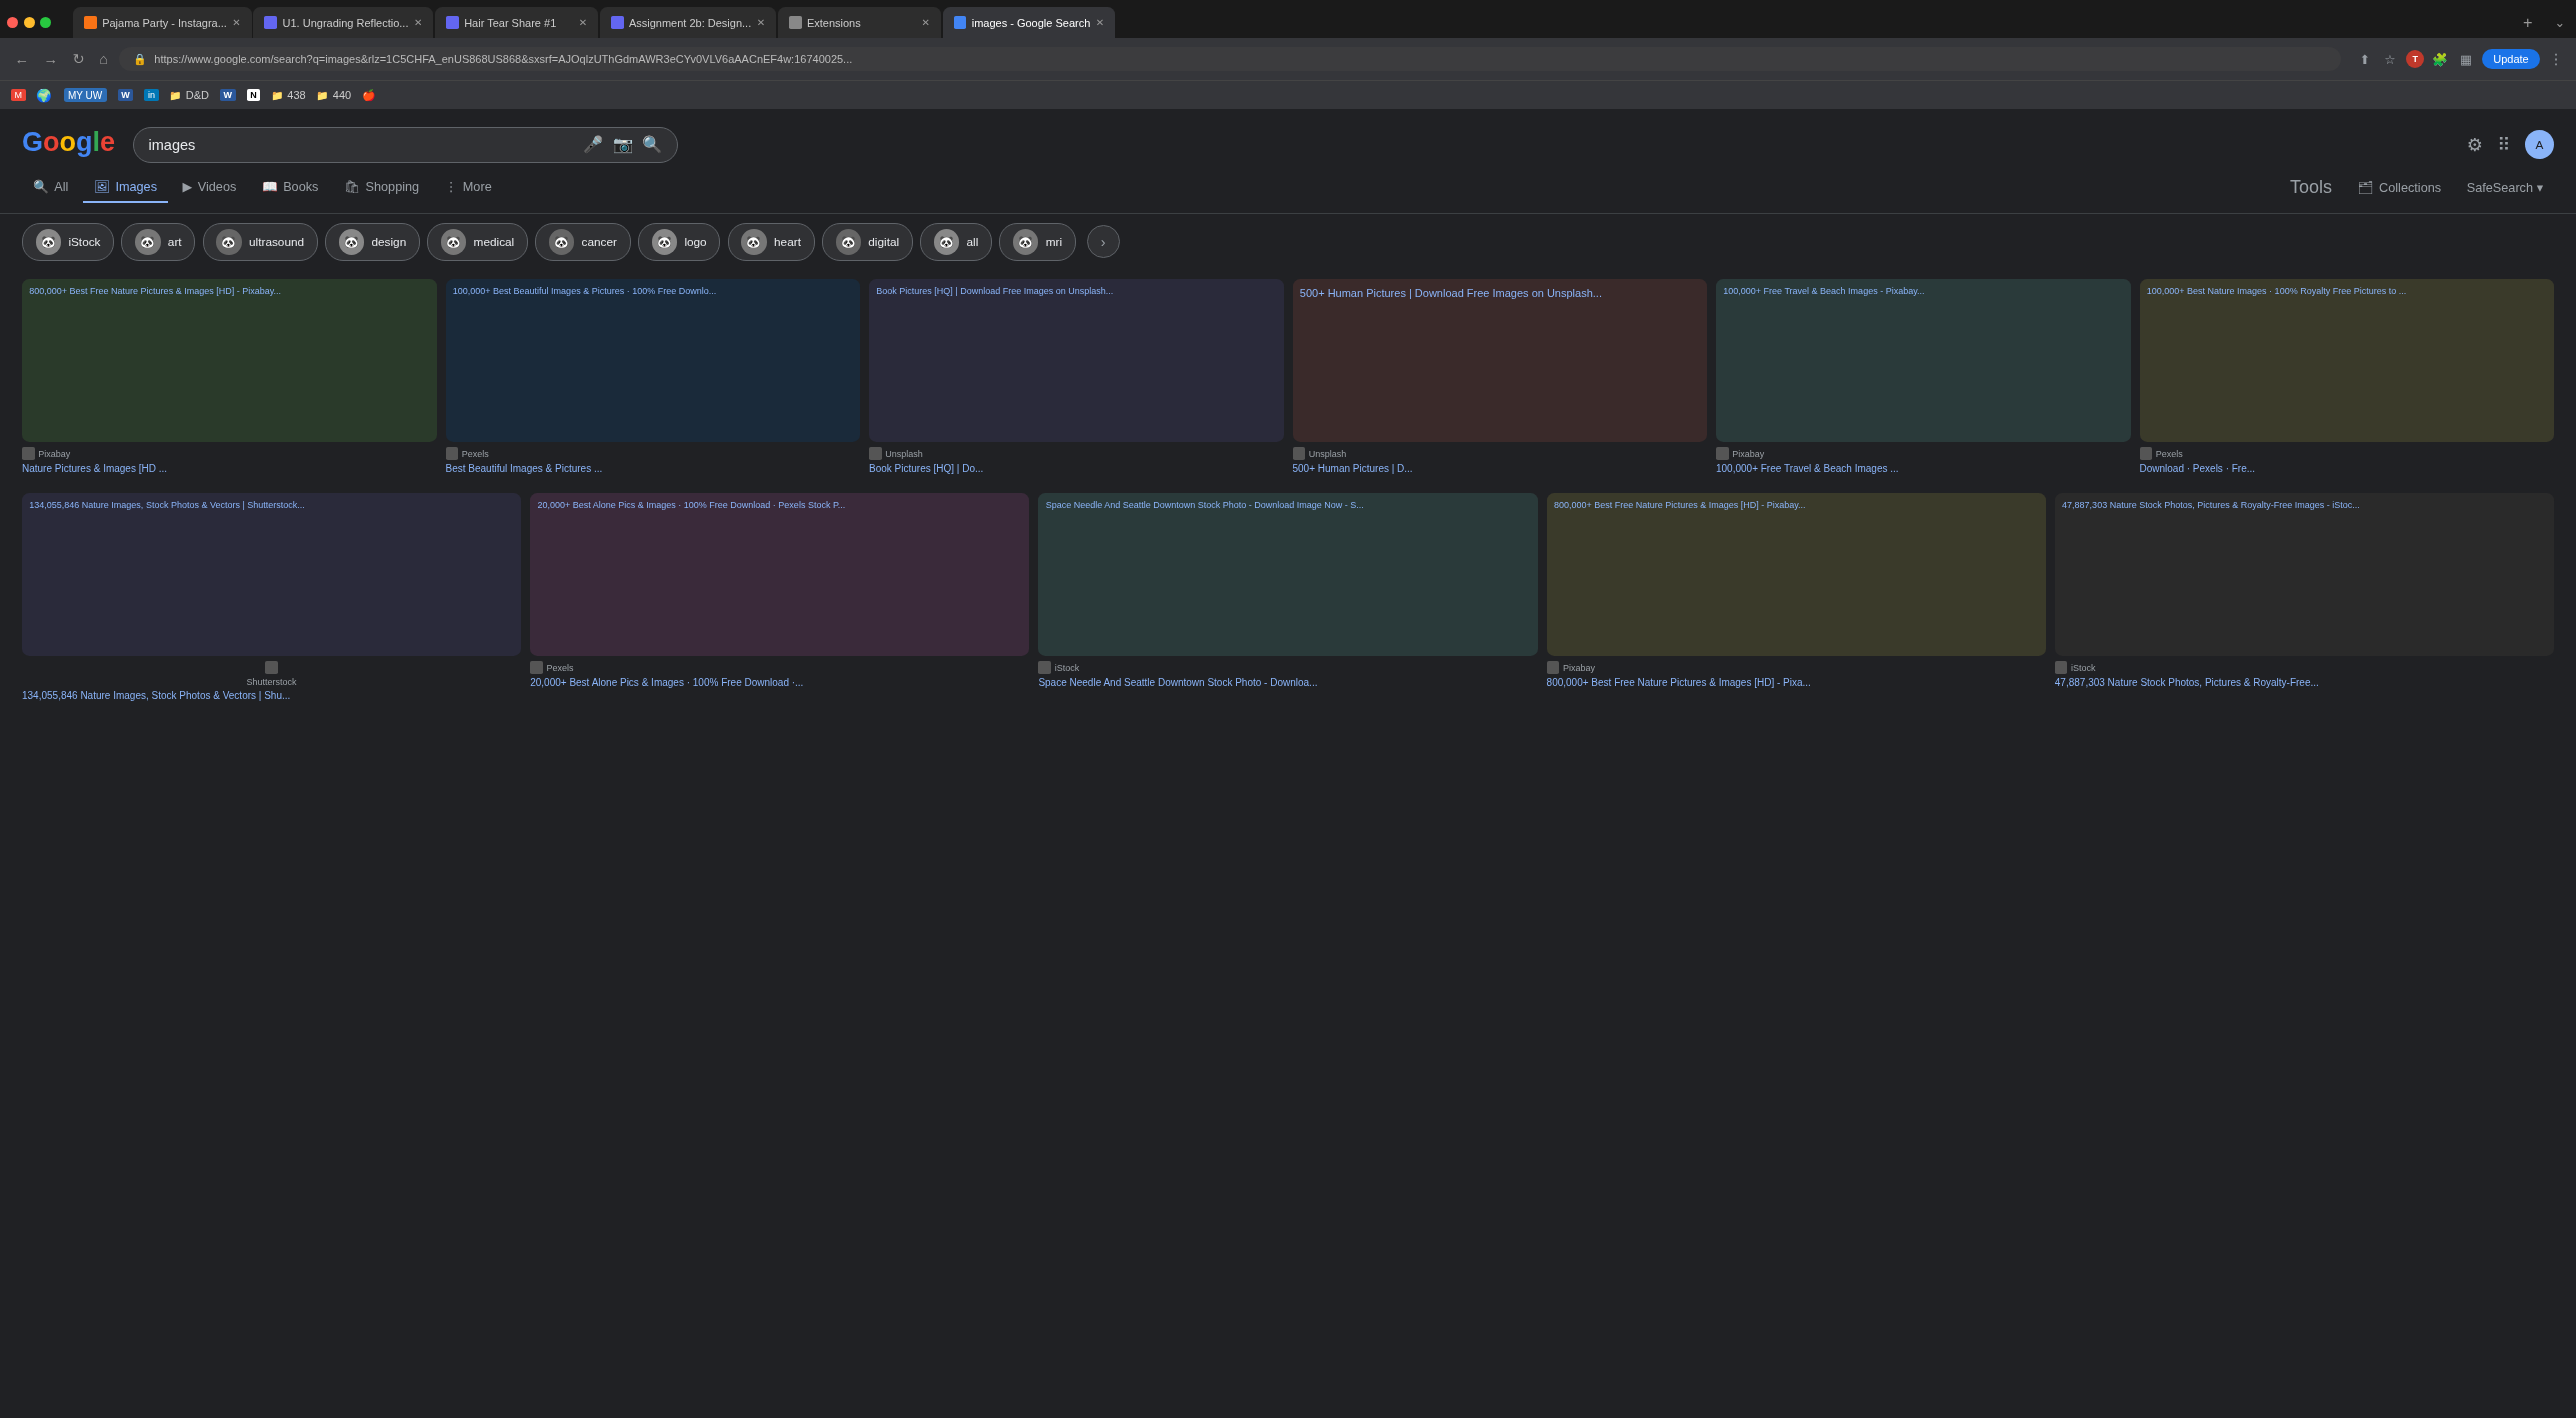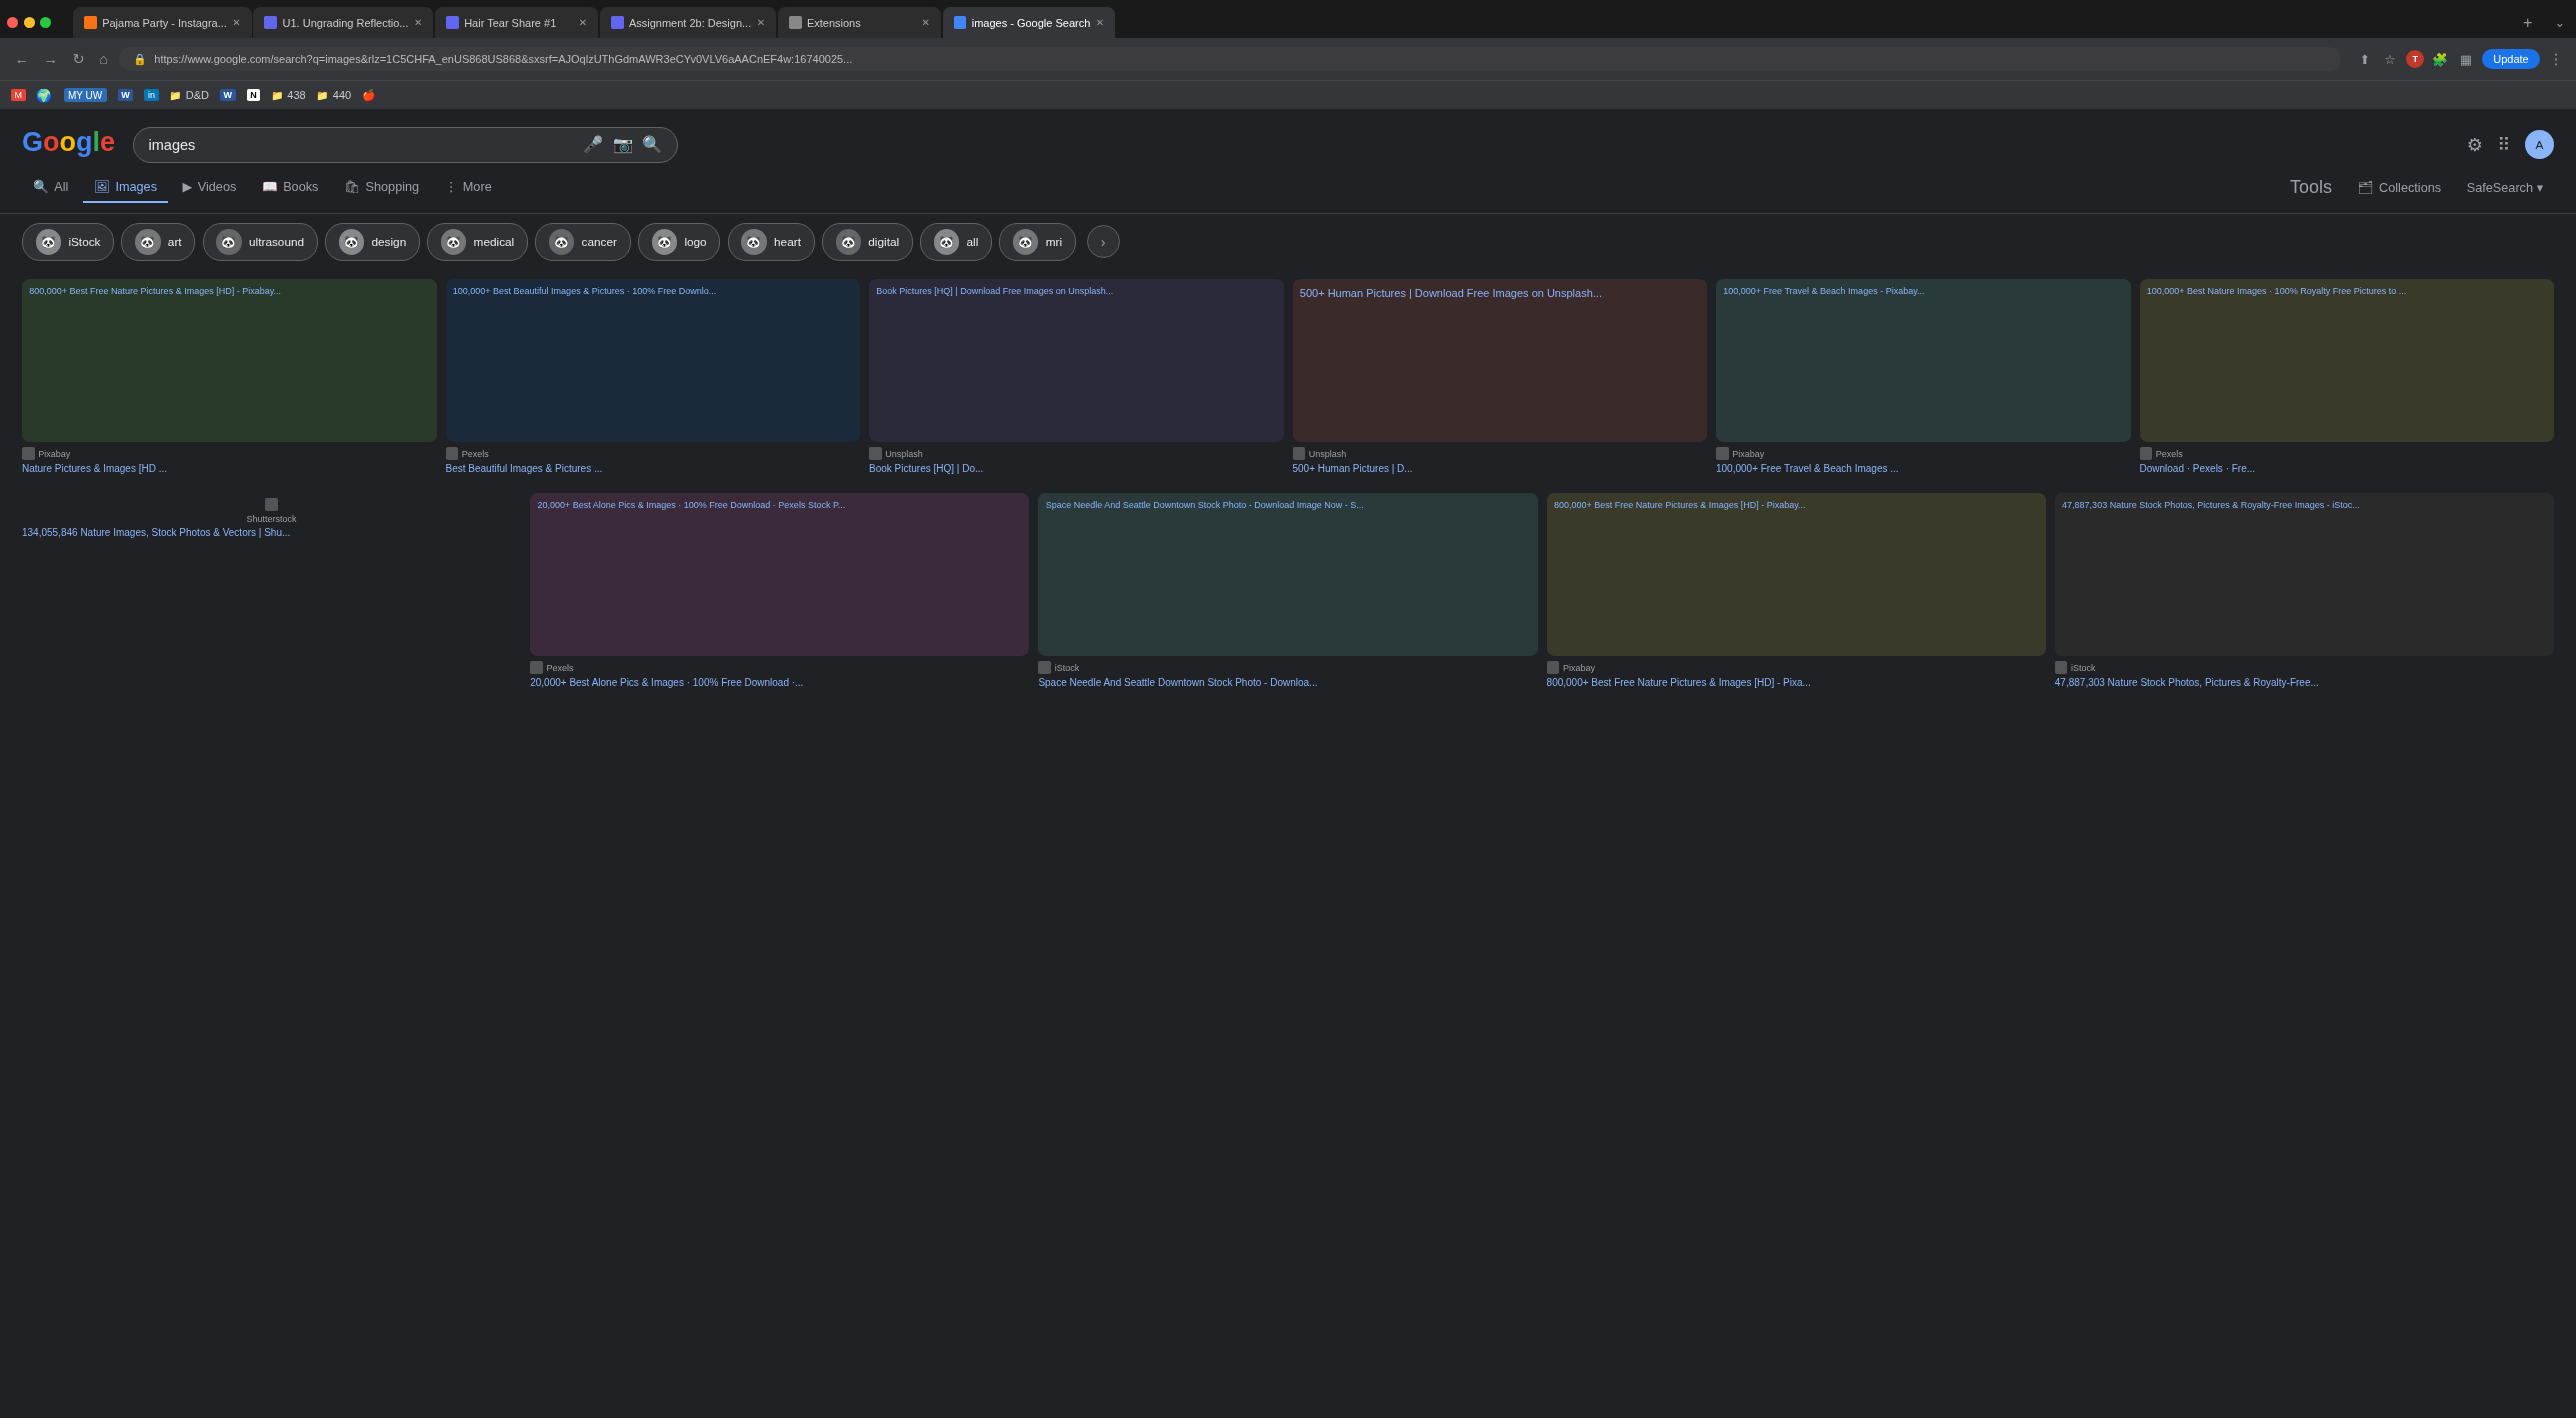--- a/index.html
+++ b/index.html
@@ -373,20 +373,25 @@
     <div class="grid-source" style="margin-top:5.4px;">
       <div class="grid-source-icon" style="background:#555;border-radius:1.8px;width:12.7px;height:12.7px;"></div>
       <span class="grid-source-name">Pexels</span>
     </div>
     <div class="grid-title">Download · Pexels · Fre...</div>
   </div></div>
     </div>
 
     <div style="display:grid;grid-template-columns:repeat(5,1fr);gap:9px;">
       <div id="result-row-2" style="display:contents;"><div class="grid-result">
+    <div class="grid-thumb" style="background:#2a2a3a;height:163px;border-radius:7.3px;position:relative;">
+      <div style="position:absolute;top:0;left:0;right:0;bottom:0;display:flex;align-items:flex-start;padding:7.3px;">
+        <span style="color:#8ab4f8;font-size:9px;line-height:1.3;">134,055,846 Nature Images, Stock Photos &amp; Vectors | Shutterstock...</span>
+      </div>
+    </div>
     <div class="grid-source" style="margin-top:5px;flex-direction:column;">
       <div class="grid-source-icon" style="background:#555;border-radius:1.8px;width:12.7px;height:12.7px;"></div>
       <span class="grid-source-name">Shutterstock</span>
     </div>
     <div class="grid-title">134,055,846 Nature Images, Stock Photos &amp; Vectors | Shu...</div>
   </div><div class="grid-result">
     <div class="grid-thumb" style="background:#3a2a3a;height:163px;border-radius:7.3px;position:relative;">
       <div style="position:absolute;top:0;left:0;right:0;bottom:0;display:flex;align-items:flex-start;padding:7.3px;">
         <span style="color:#8ab4f8;font-size:9px;line-height:1.3;">20,000+ Best Alone Pics &amp; Images · 100% Free Download · Pexels Stock P...</span>
       </div>

